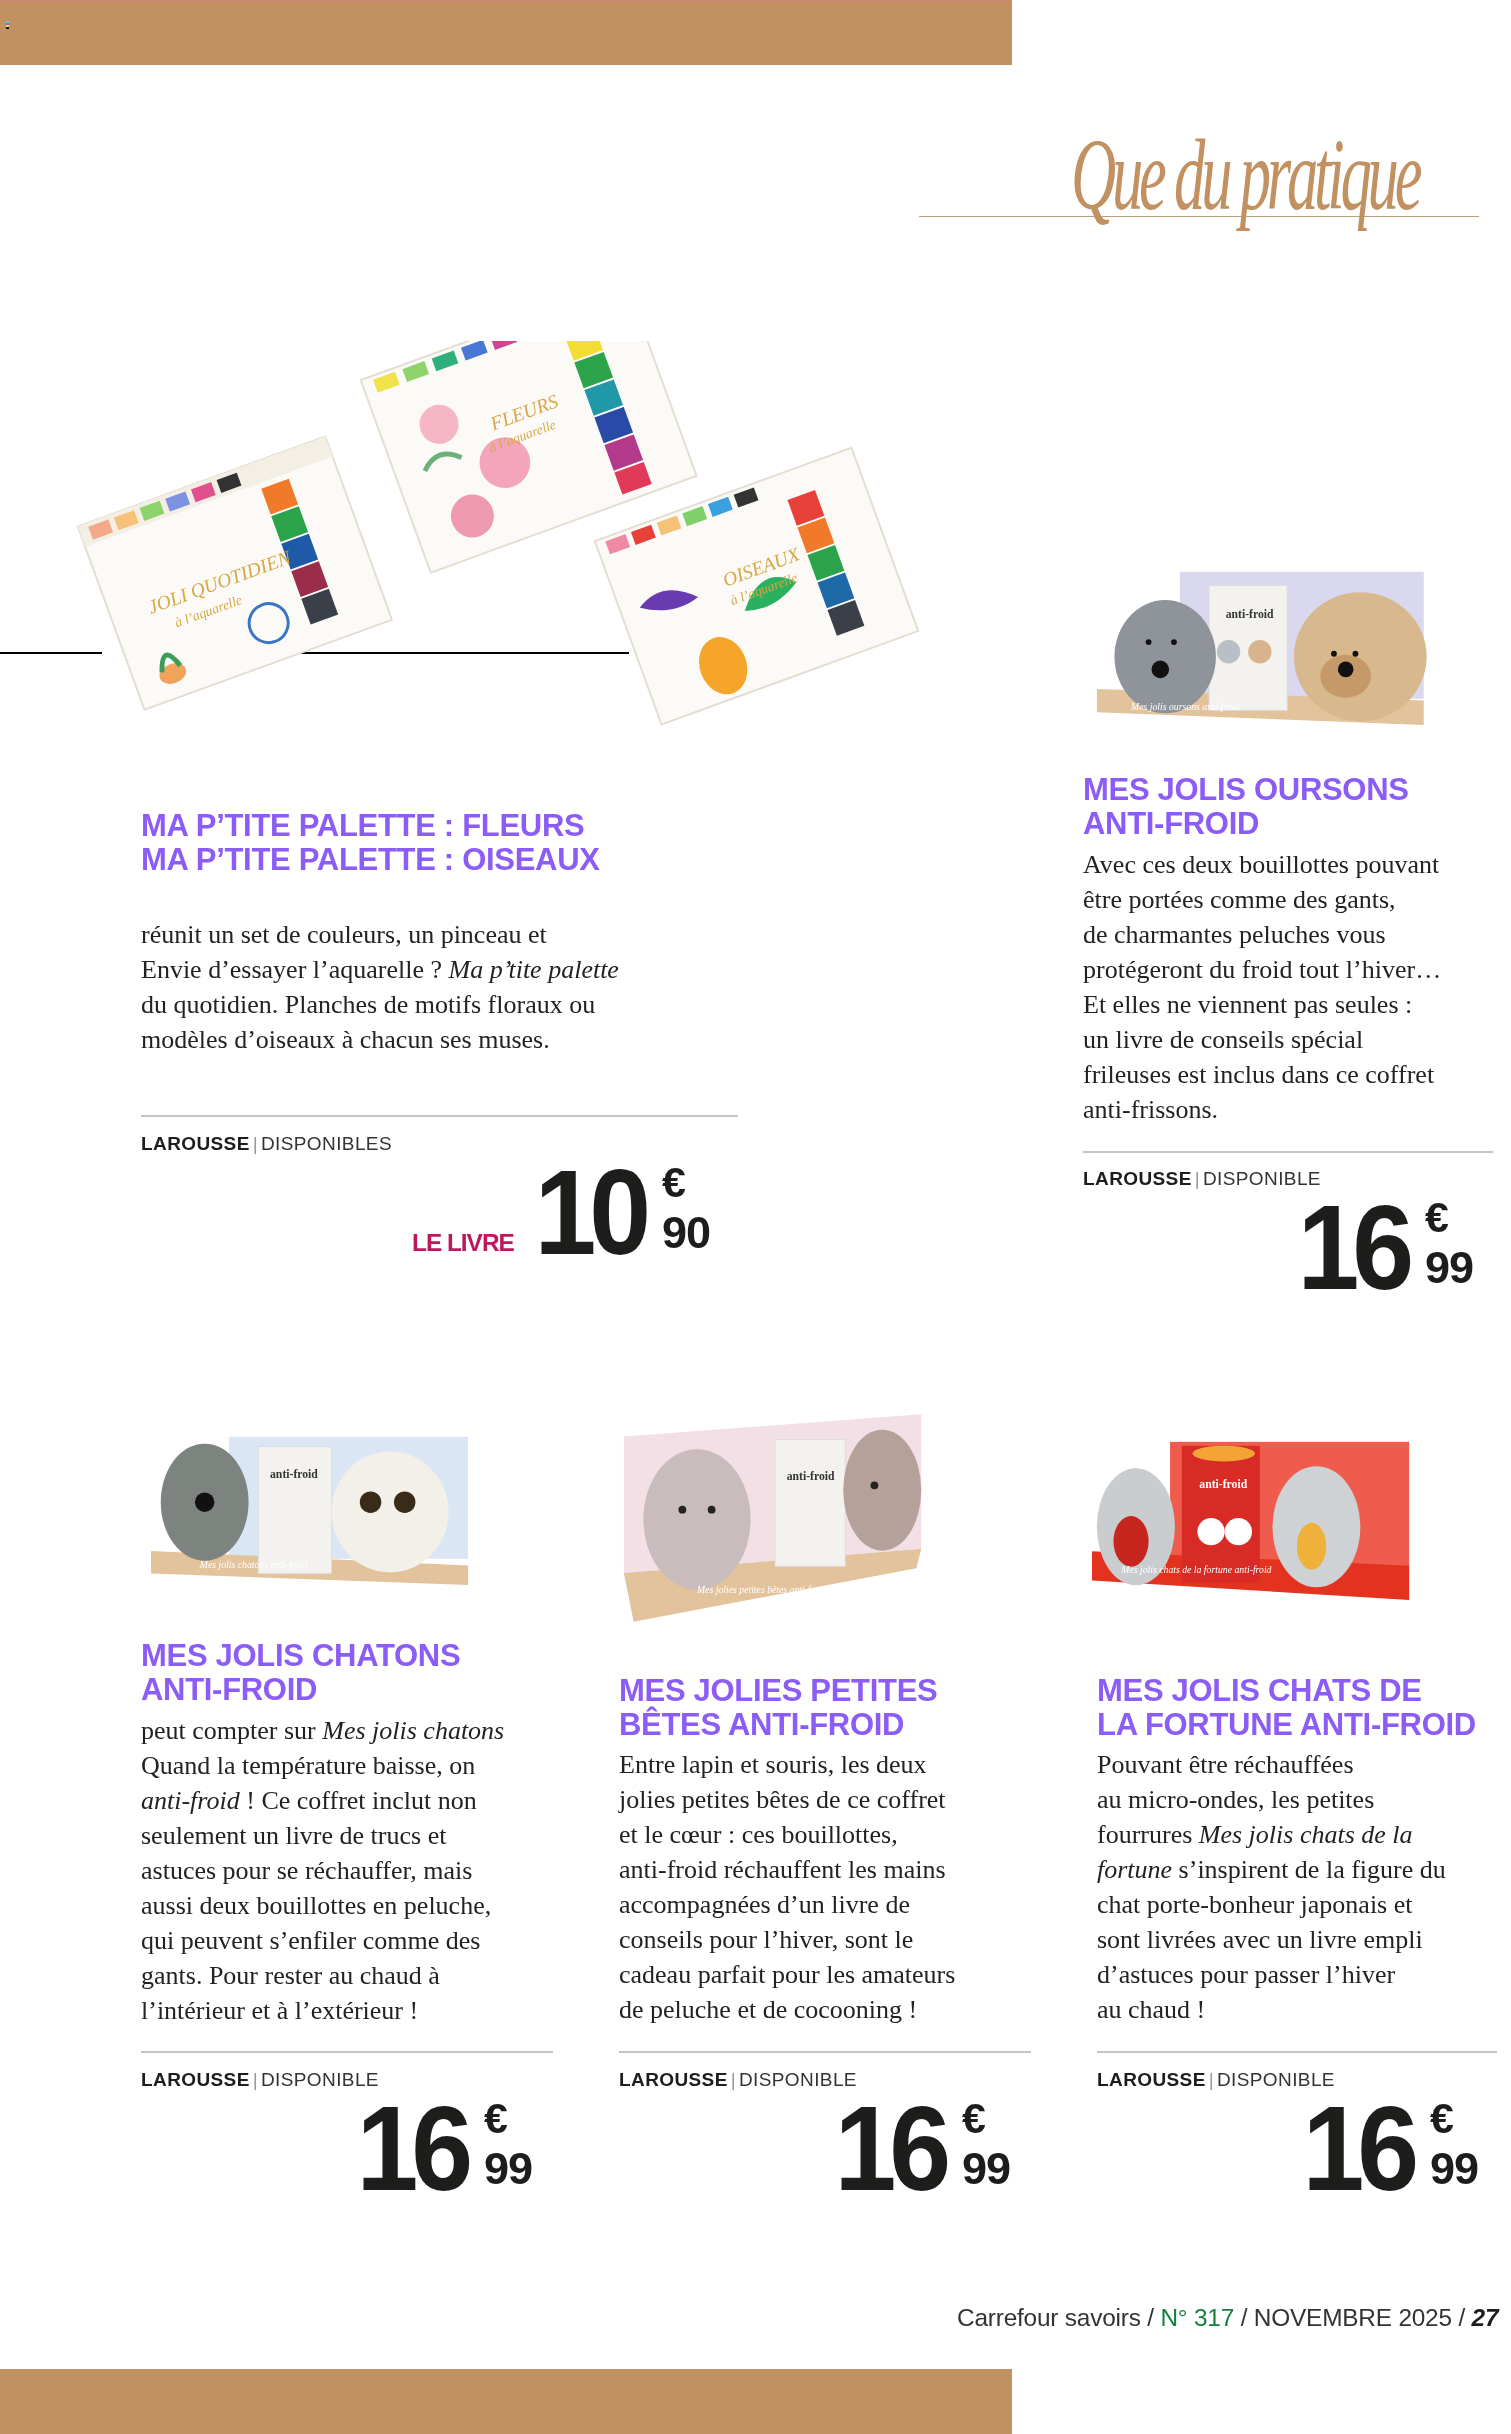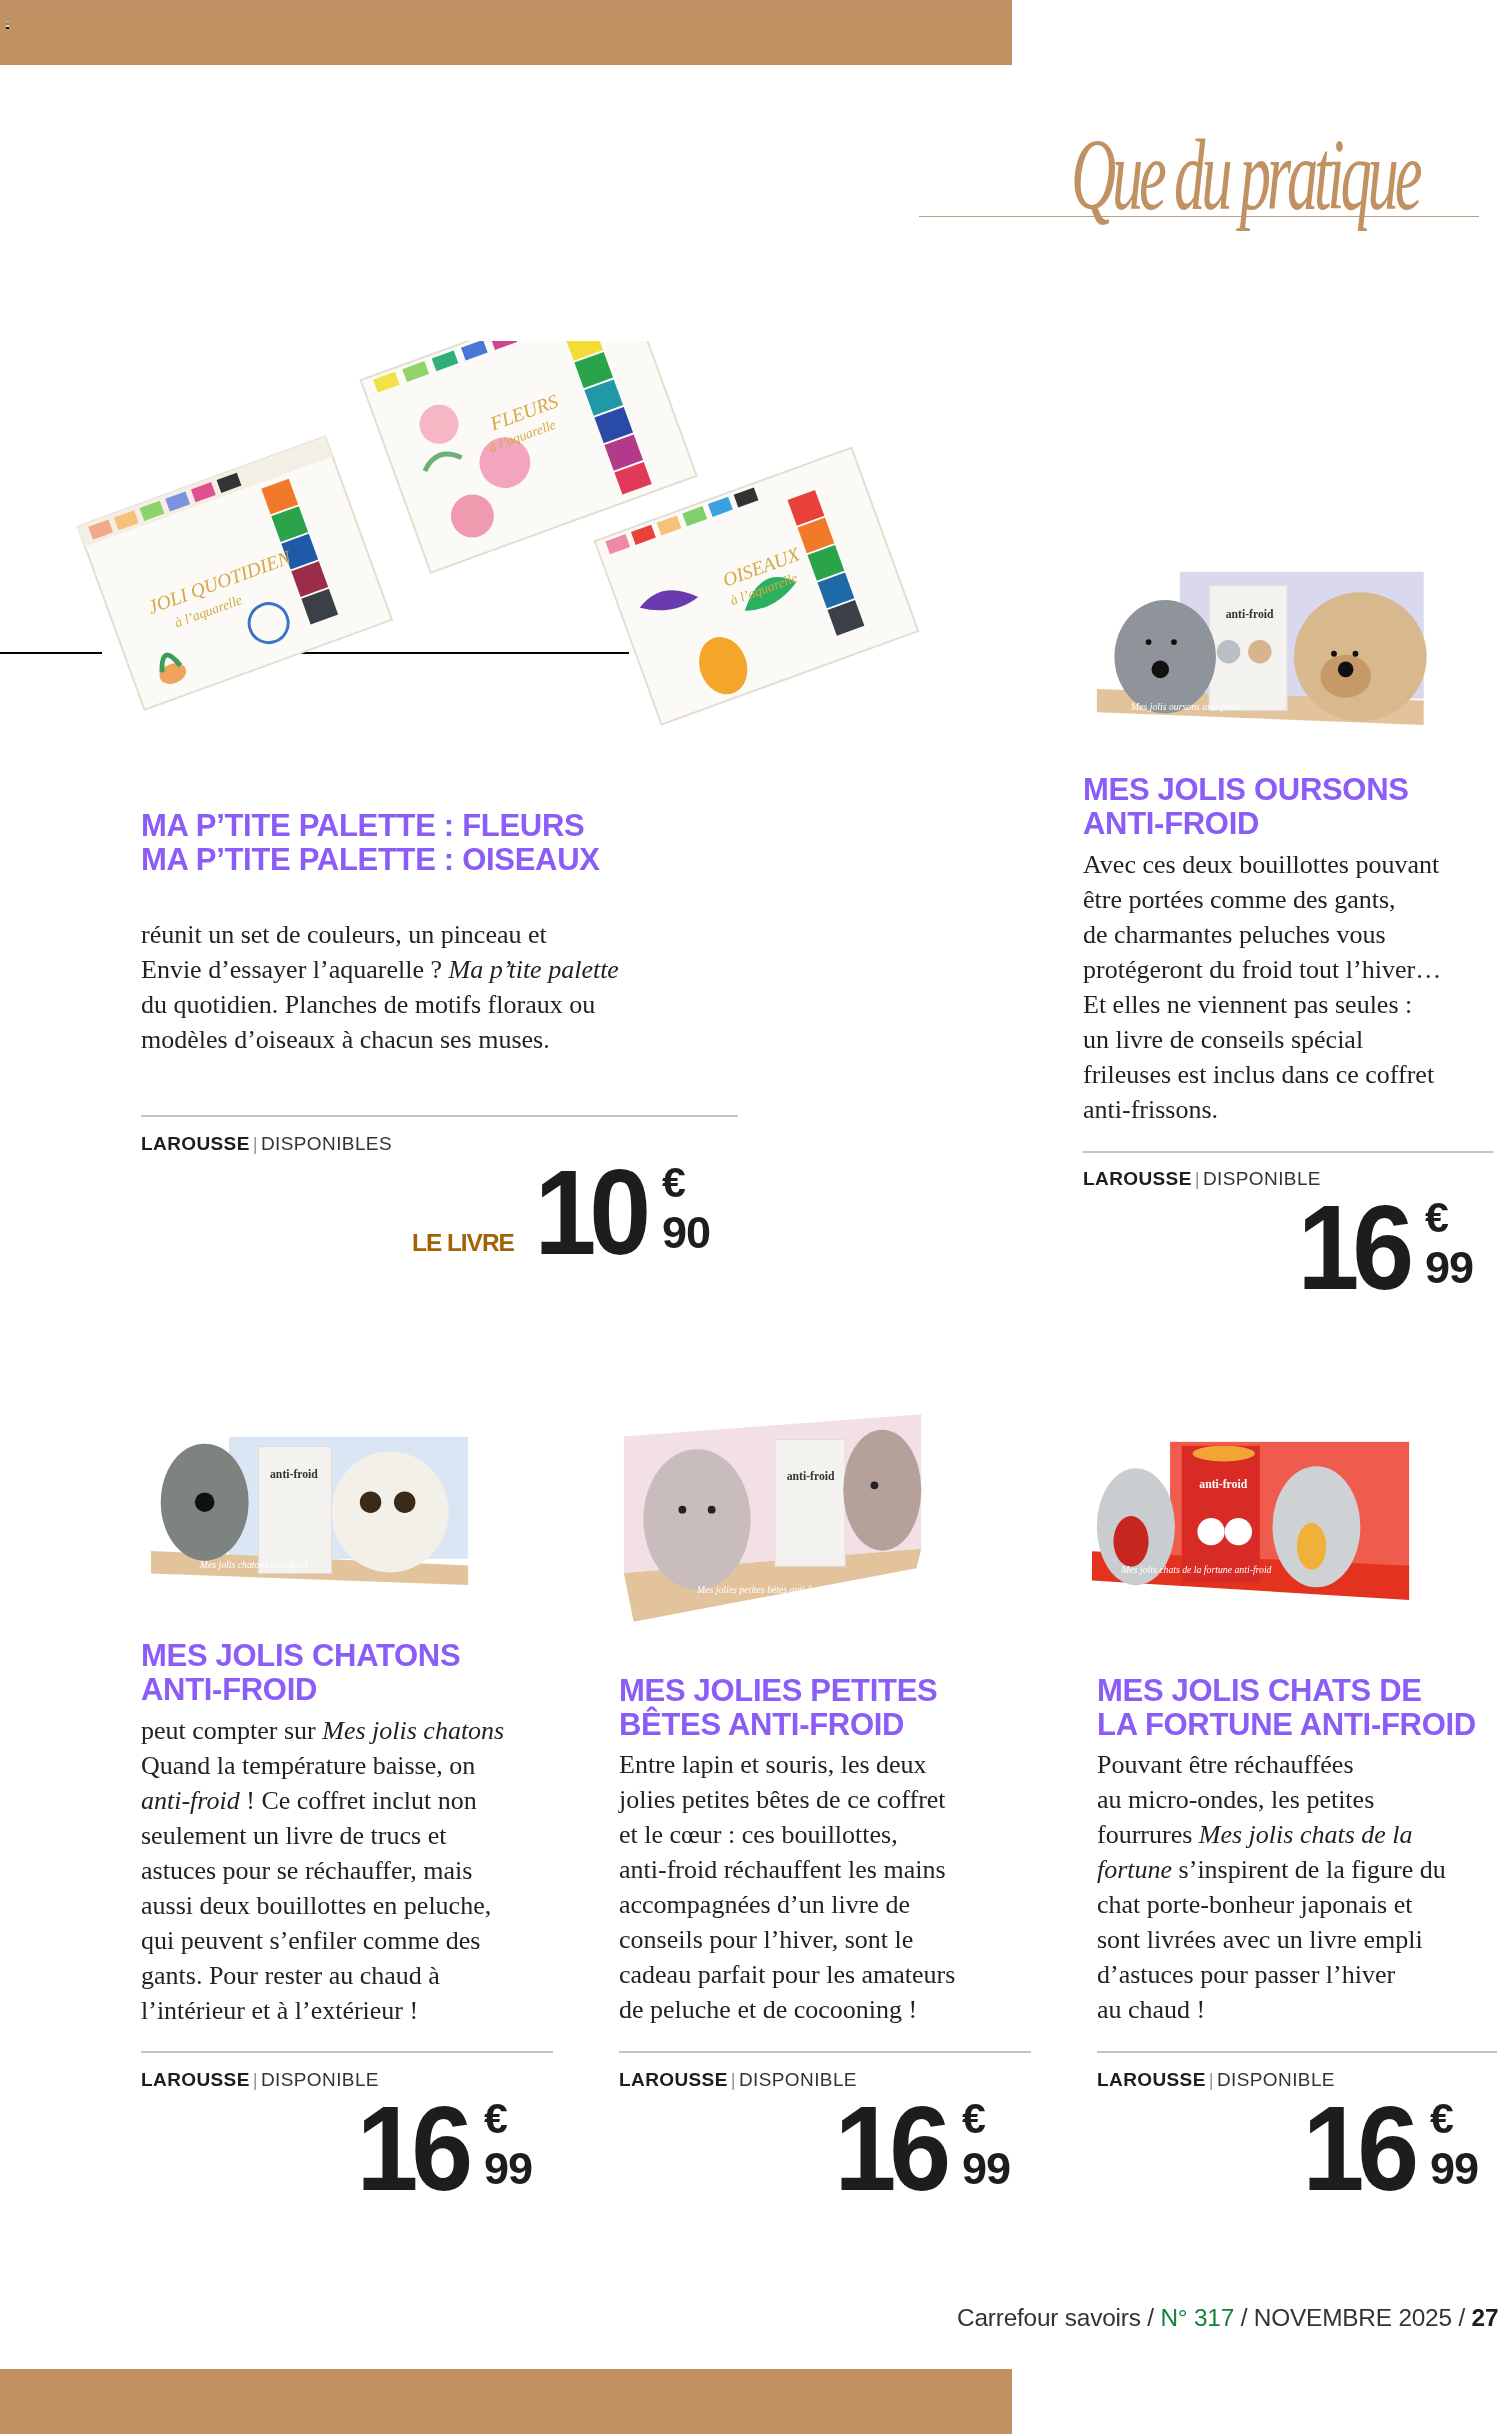--- a/index.html
+++ b/index.html
@@ -48,29 +48,29 @@
     font-size: 121px; line-height: 98px; letter-spacing: -7.8px; color: #1d1d1b;
     transform: scaleX(0.92); transform-origin: right top;
   }
   .price .cur {
     position: absolute; left: calc(100% - 60px); top: -2px; font-weight: 700; font-size: 43px; line-height: 43px; color:#1d1d1b;
   }
   .price .dec {
     position: absolute; left: calc(100% - 60px); top: 47px; font-weight: 700; font-size: 45px; line-height: 45px; letter-spacing: -1px; color:#1d1d1b;
   }
   .price .label {
-    position: absolute; font-weight: 700; font-size: 24.4px; letter-spacing: -1px; color:#a16207; white-space: nowrap;
+    position: absolute; font-weight: 700; font-size: 24.4px; letter-spacing: -1px; color:#be185d; white-space: nowrap;
   }
 
   .footer {
     position: absolute; right: 13.7px; top: 2304px; font-family: "Liberation Sans", sans-serif;
     font-size: 24.4px; color: #333; white-space: nowrap; letter-spacing: -0.2px;
   }
   .footer .num { color: #15803d; }
-  .footer .page { font-weight: 700; color: #1d1d1b; }
+  .footer .page { font-weight: 700; color: #1d1d1b; font-style: italic; }
 </style>
 </head>
 <body>
 
 <div class="band top">
   <div class="reg-marks">
     <span style="background:#6fc7d6"></span>
       <span style="background:#d24d8c"></span>
       <span style="background:#f2e06a"></span>
       <span style="background:#111"></span>

